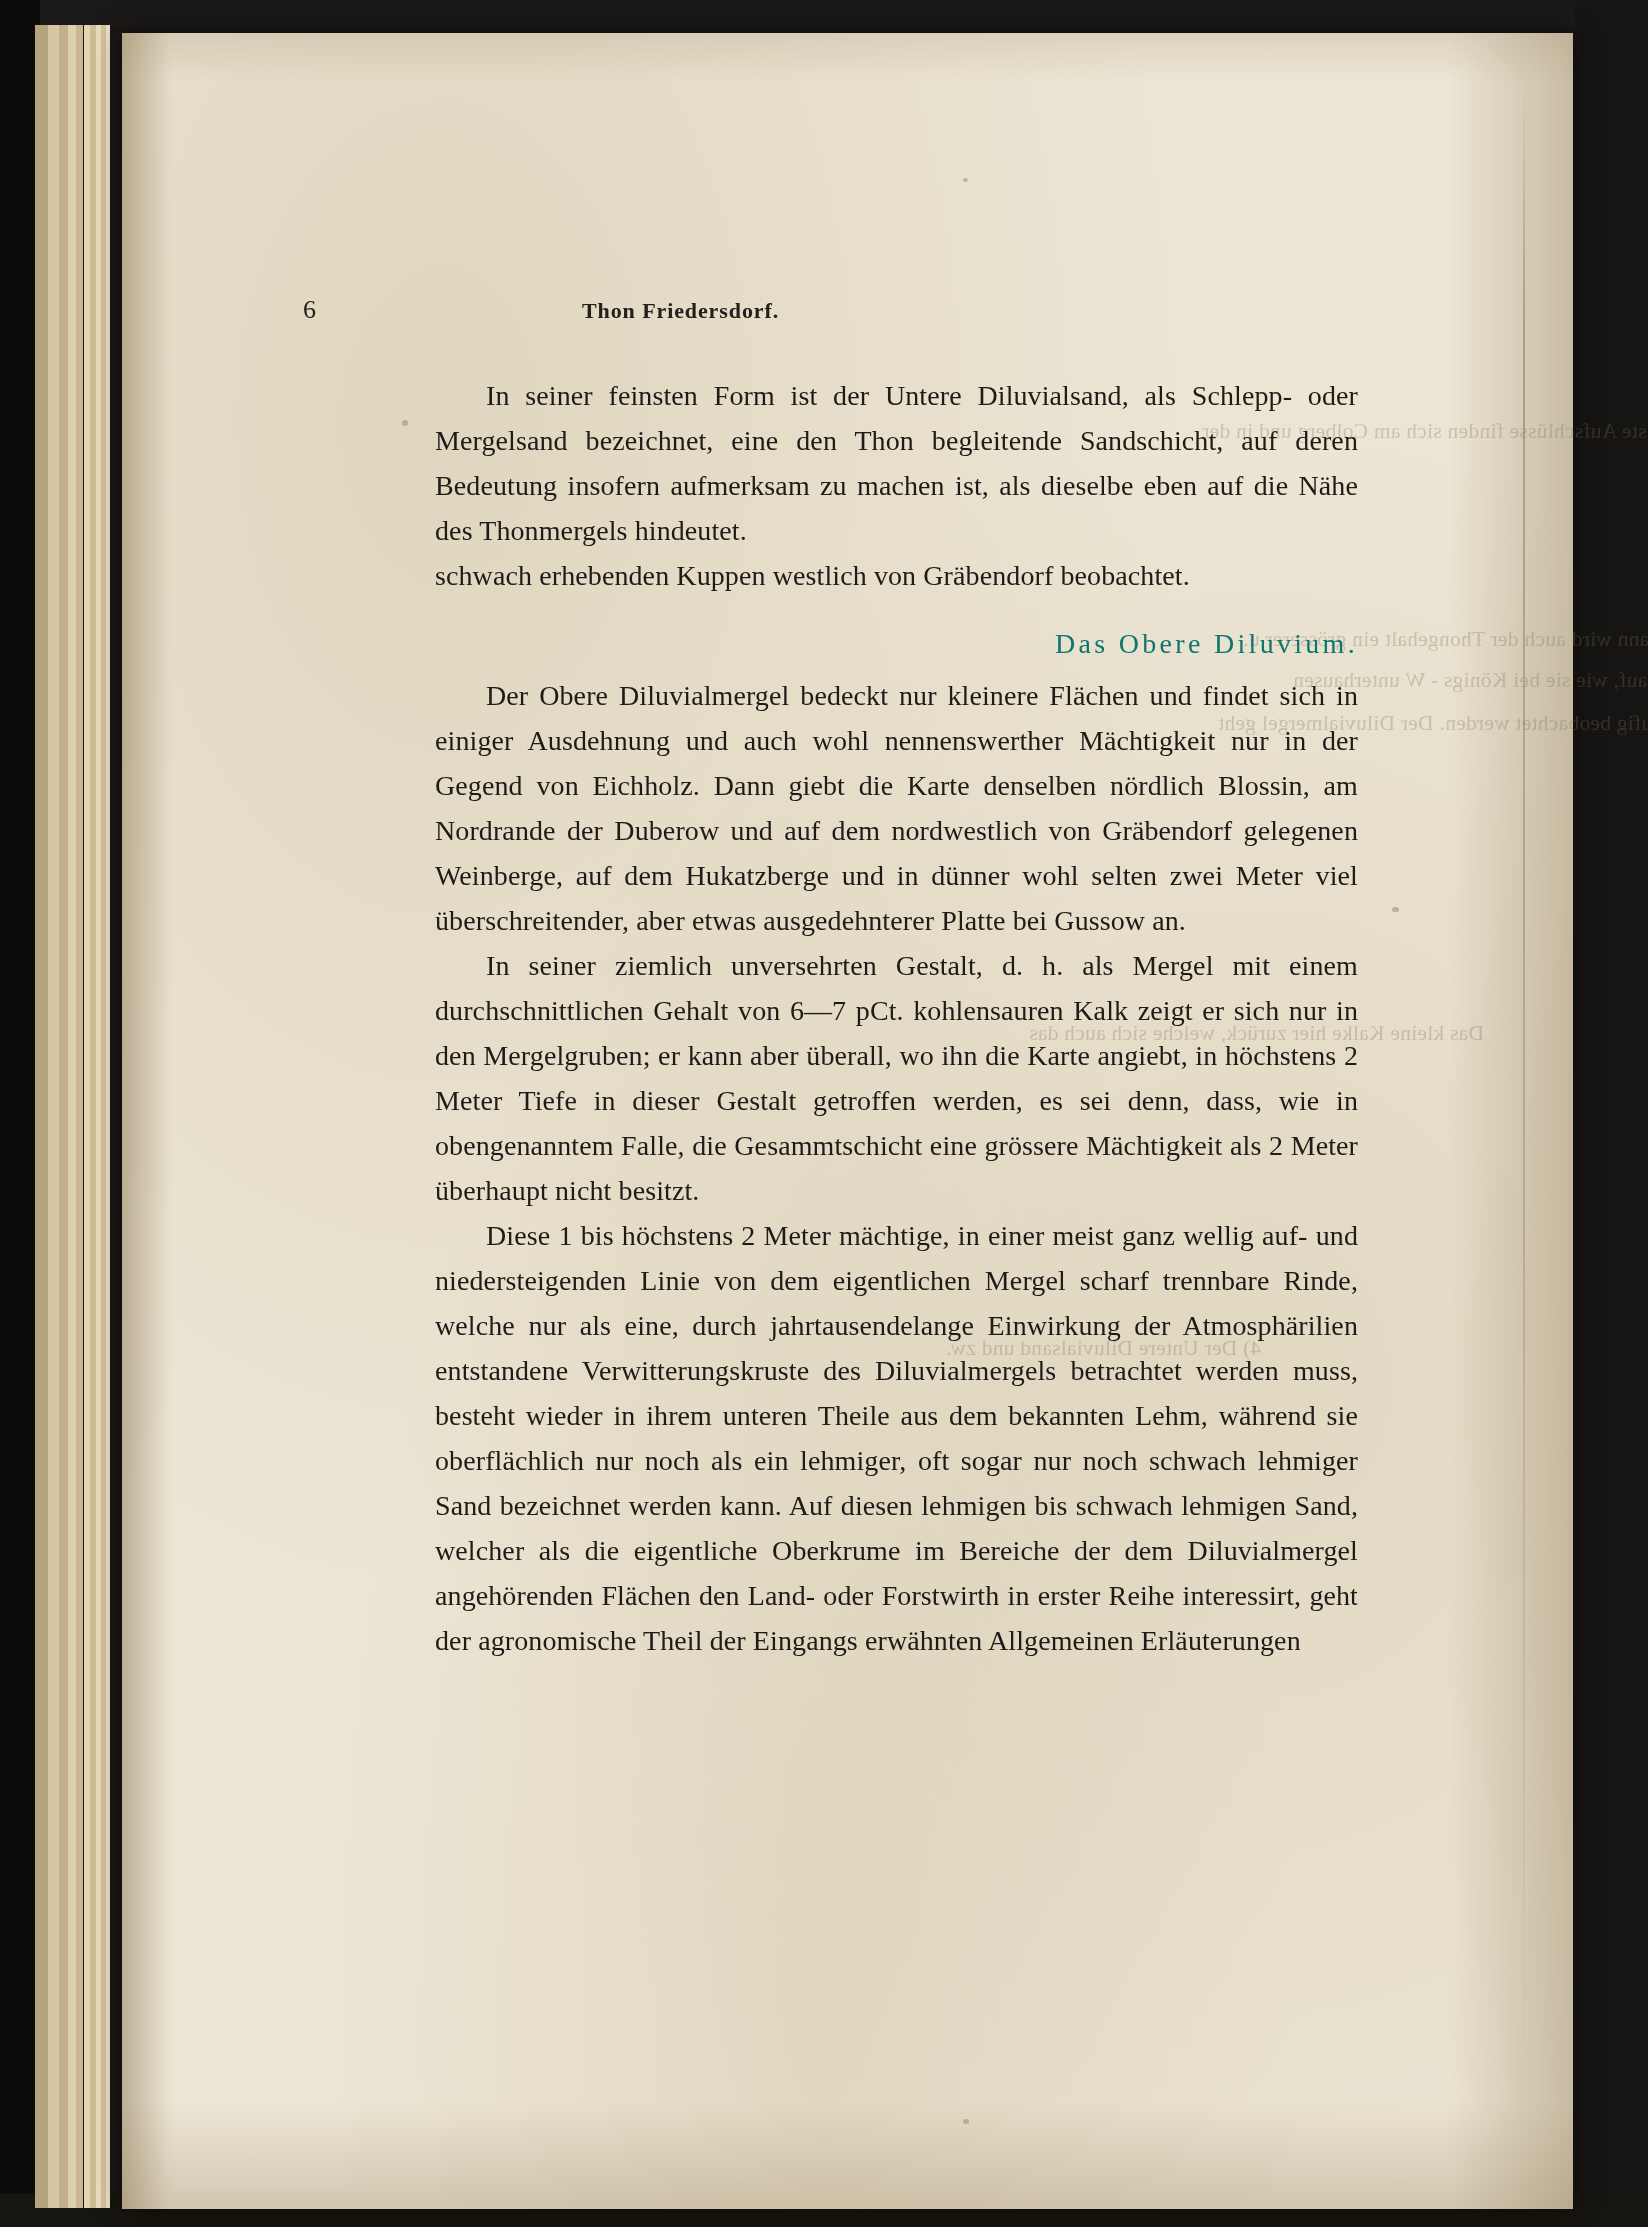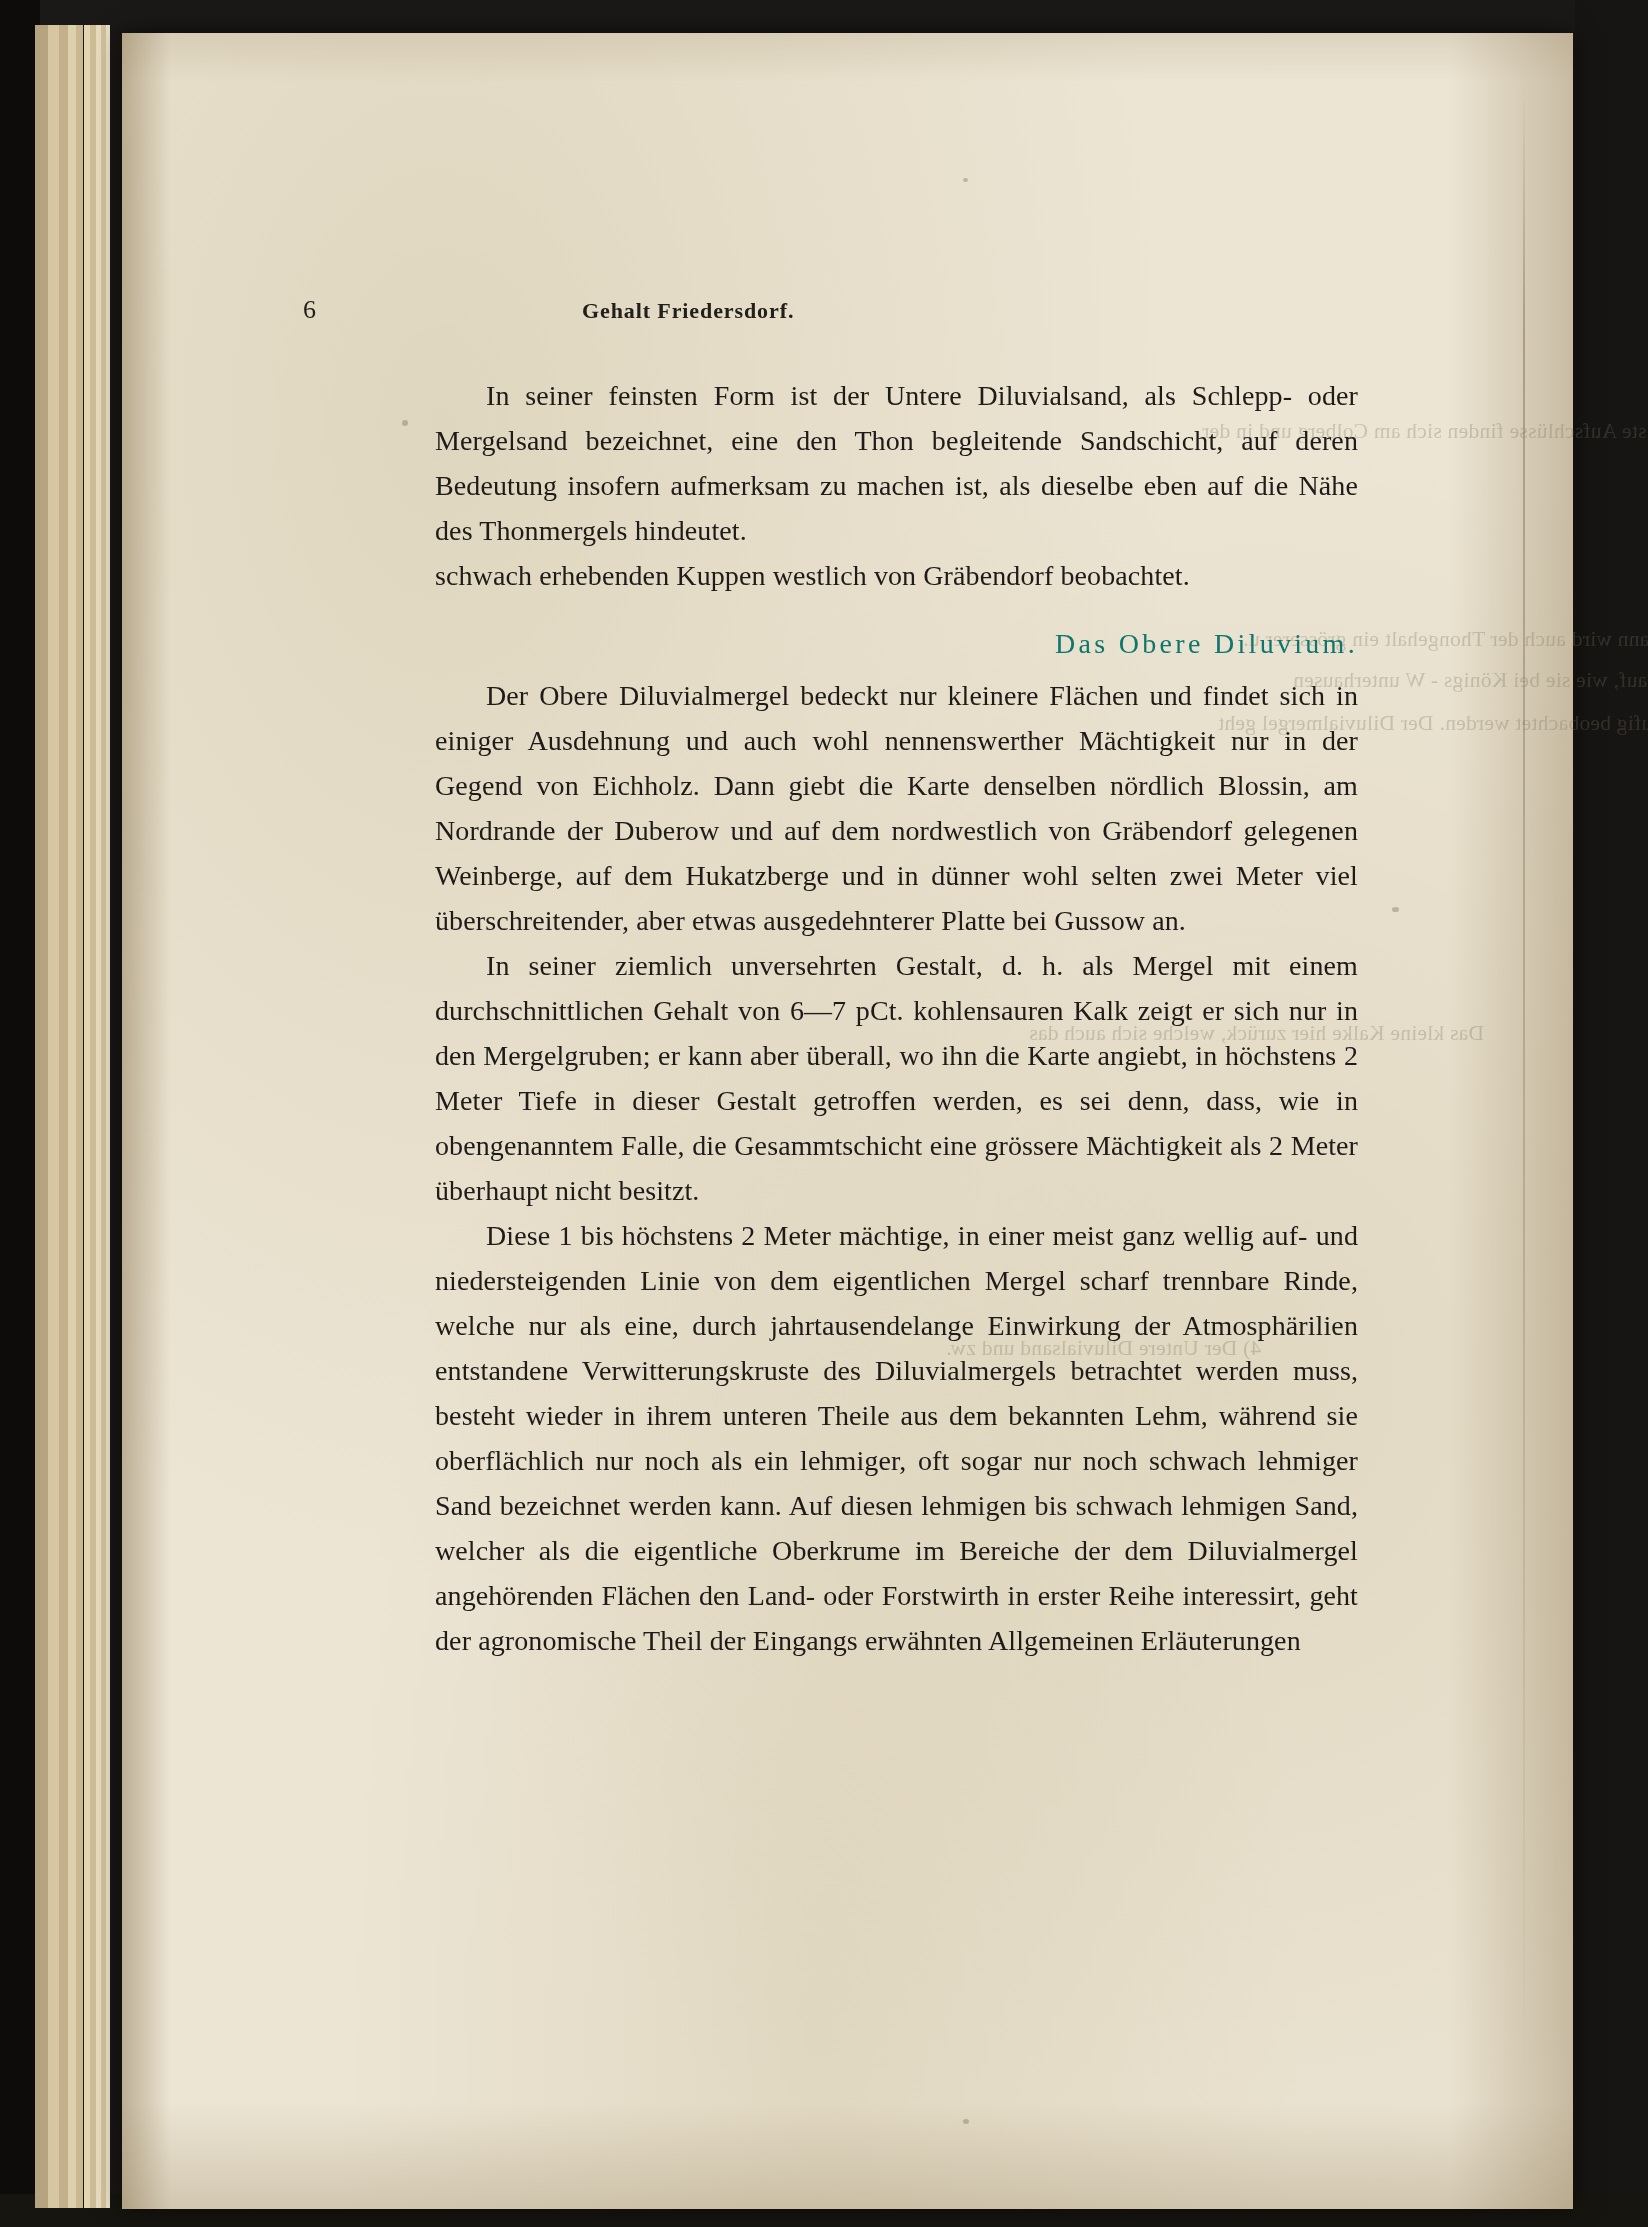--- a/index.html
+++ b/index.html
@@ -216,21 +216,21 @@
     <div class="bleed" style="left:1121px; top:594px;">übergeht. Dann wird auch der Thongehalt ein grösserer u.</div>
     <div class="bleed" style="left:1171px; top:635px;">somit ähnliche Verhältnisse auf, wie sie bei Königs - W unterhausen</div>
     <div class="bleed" style="left:1096px; top:678px;">so häufig beobachtet werden. Der Diluvialmergel geht</div>
     <div class="bleed" style="left:907px; top:988px;">Das kleine Kalke hier zurück, welche sich auch das</div>
     <div class="bleed" style="left:824px; top:1303px;">4) Der Untere Diluvialsand und zw.</div>
 
     <div class="textblock">
 
       <div class="folio-row">
         <div class="folio">6</div>
-        <div class="running-head">Gehalt Friedersdorf.</div>
+        <div class="running-head">Thon Friedersdorf.</div>
       </div>
 
       <p class="body indent">In seiner feinsten Form ist der Untere Diluvialsand, als Schlepp- oder Mergelsand bezeichnet, eine den Thon begleitende Sandschicht, auf deren Bedeutung insofern aufmerksam zu machen ist, als dieselbe eben auf die Nähe des Thonmergels hindeutet.</p>
 
       <p class="body">schwach erhebenden Kuppen westlich von Gräbendorf beobachtet.</p>
 
       <h2 class="section">Das Obere Diluvium.</h2>
 
       <p class="body indent">Der Obere Diluvialmergel bedeckt nur kleinere Flächen und findet sich in einiger Ausdehnung und auch wohl nennenswerther Mächtigkeit nur in der Gegend von Eichholz. Dann giebt die Karte denselben nördlich Blossin, am Nordrande der Duberow und auf dem nordwestlich von Gräbendorf gelegenen Weinberge, auf dem Hukatzberge und in dünner wohl selten zwei Meter viel überschreitender, aber etwas ausgedehnterer Platte bei Gussow an.</p>
 

